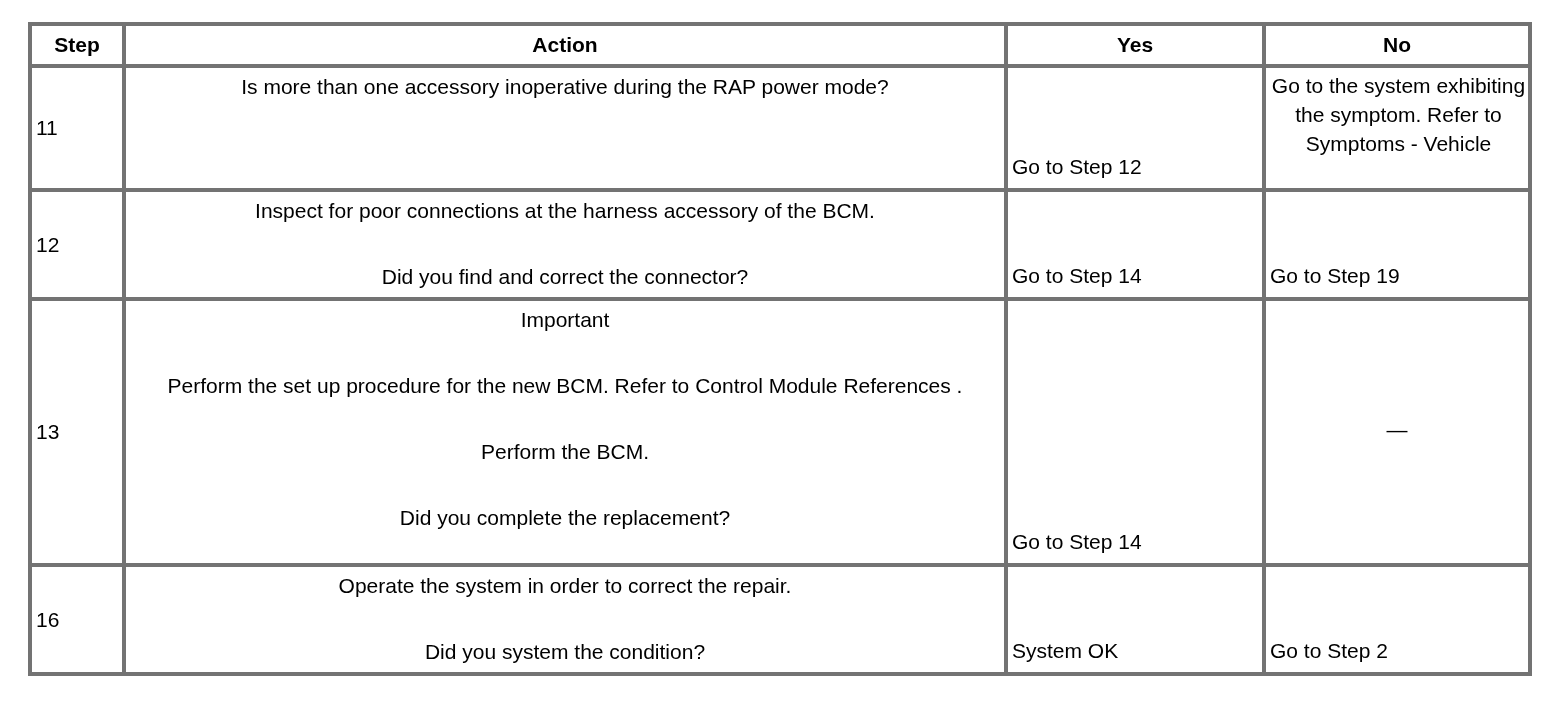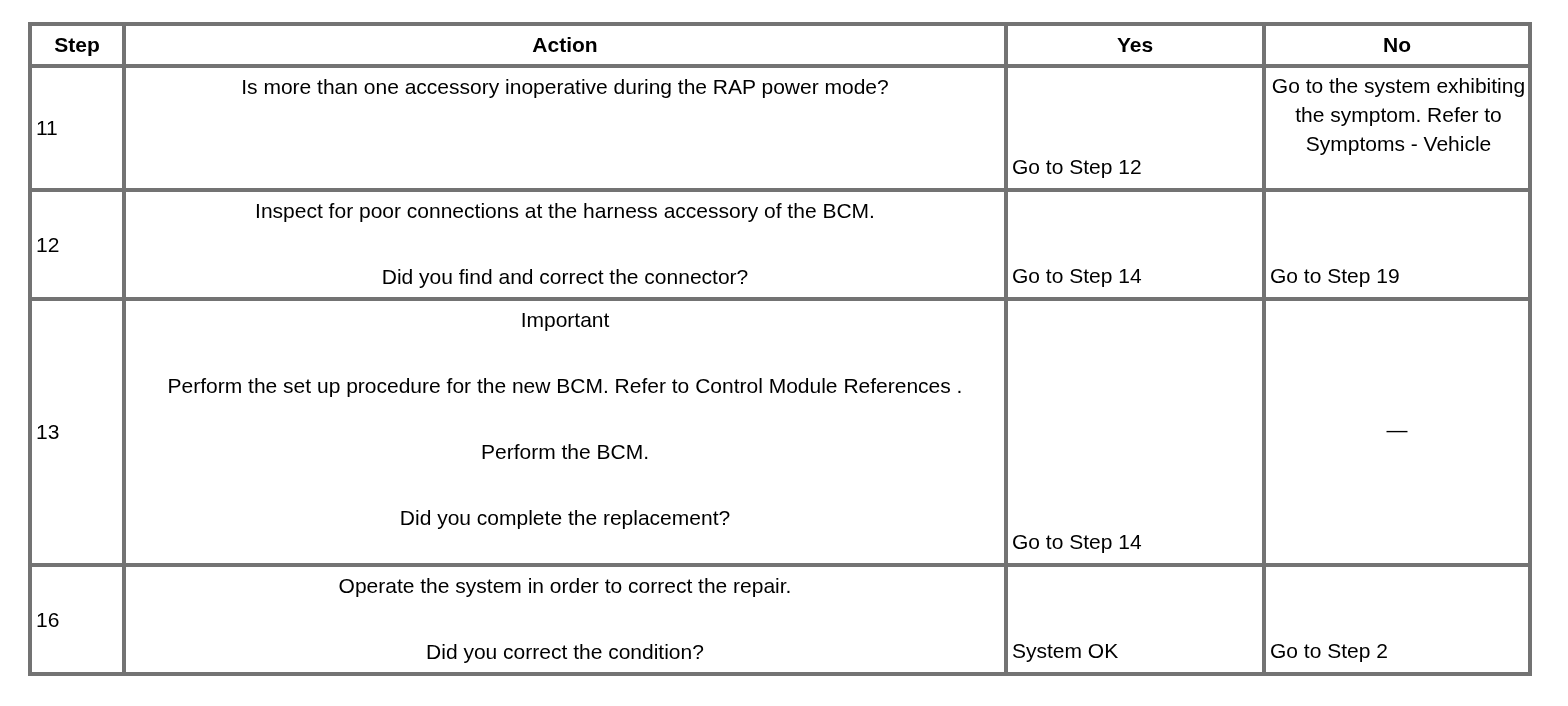--- a/index.html
+++ b/index.html
@@ -115,19 +115,19 @@
         <div class="line">Did you complete the replacement?</div>
       </td>
       <td class="result-cell">Go to Step 14</td>
       <td class="result-cell mid-center">—</td>
     </tr>
     <tr class="row-14">
       <td class="step-cell">16</td>
       <td class="action-cell">
         <div class="line">Operate the system in order to correct the repair.</div>
         <div class="spacer"></div>
-        <div class="line">Did you correct the condition?</div>
+        <div class="line">Did you system the condition?</div>
       </td>
       <td class="result-cell">System OK</td>
       <td class="result-cell">Go to Step 2</td>
     </tr>
   </tbody>
 </table>
 
 </body></html>

